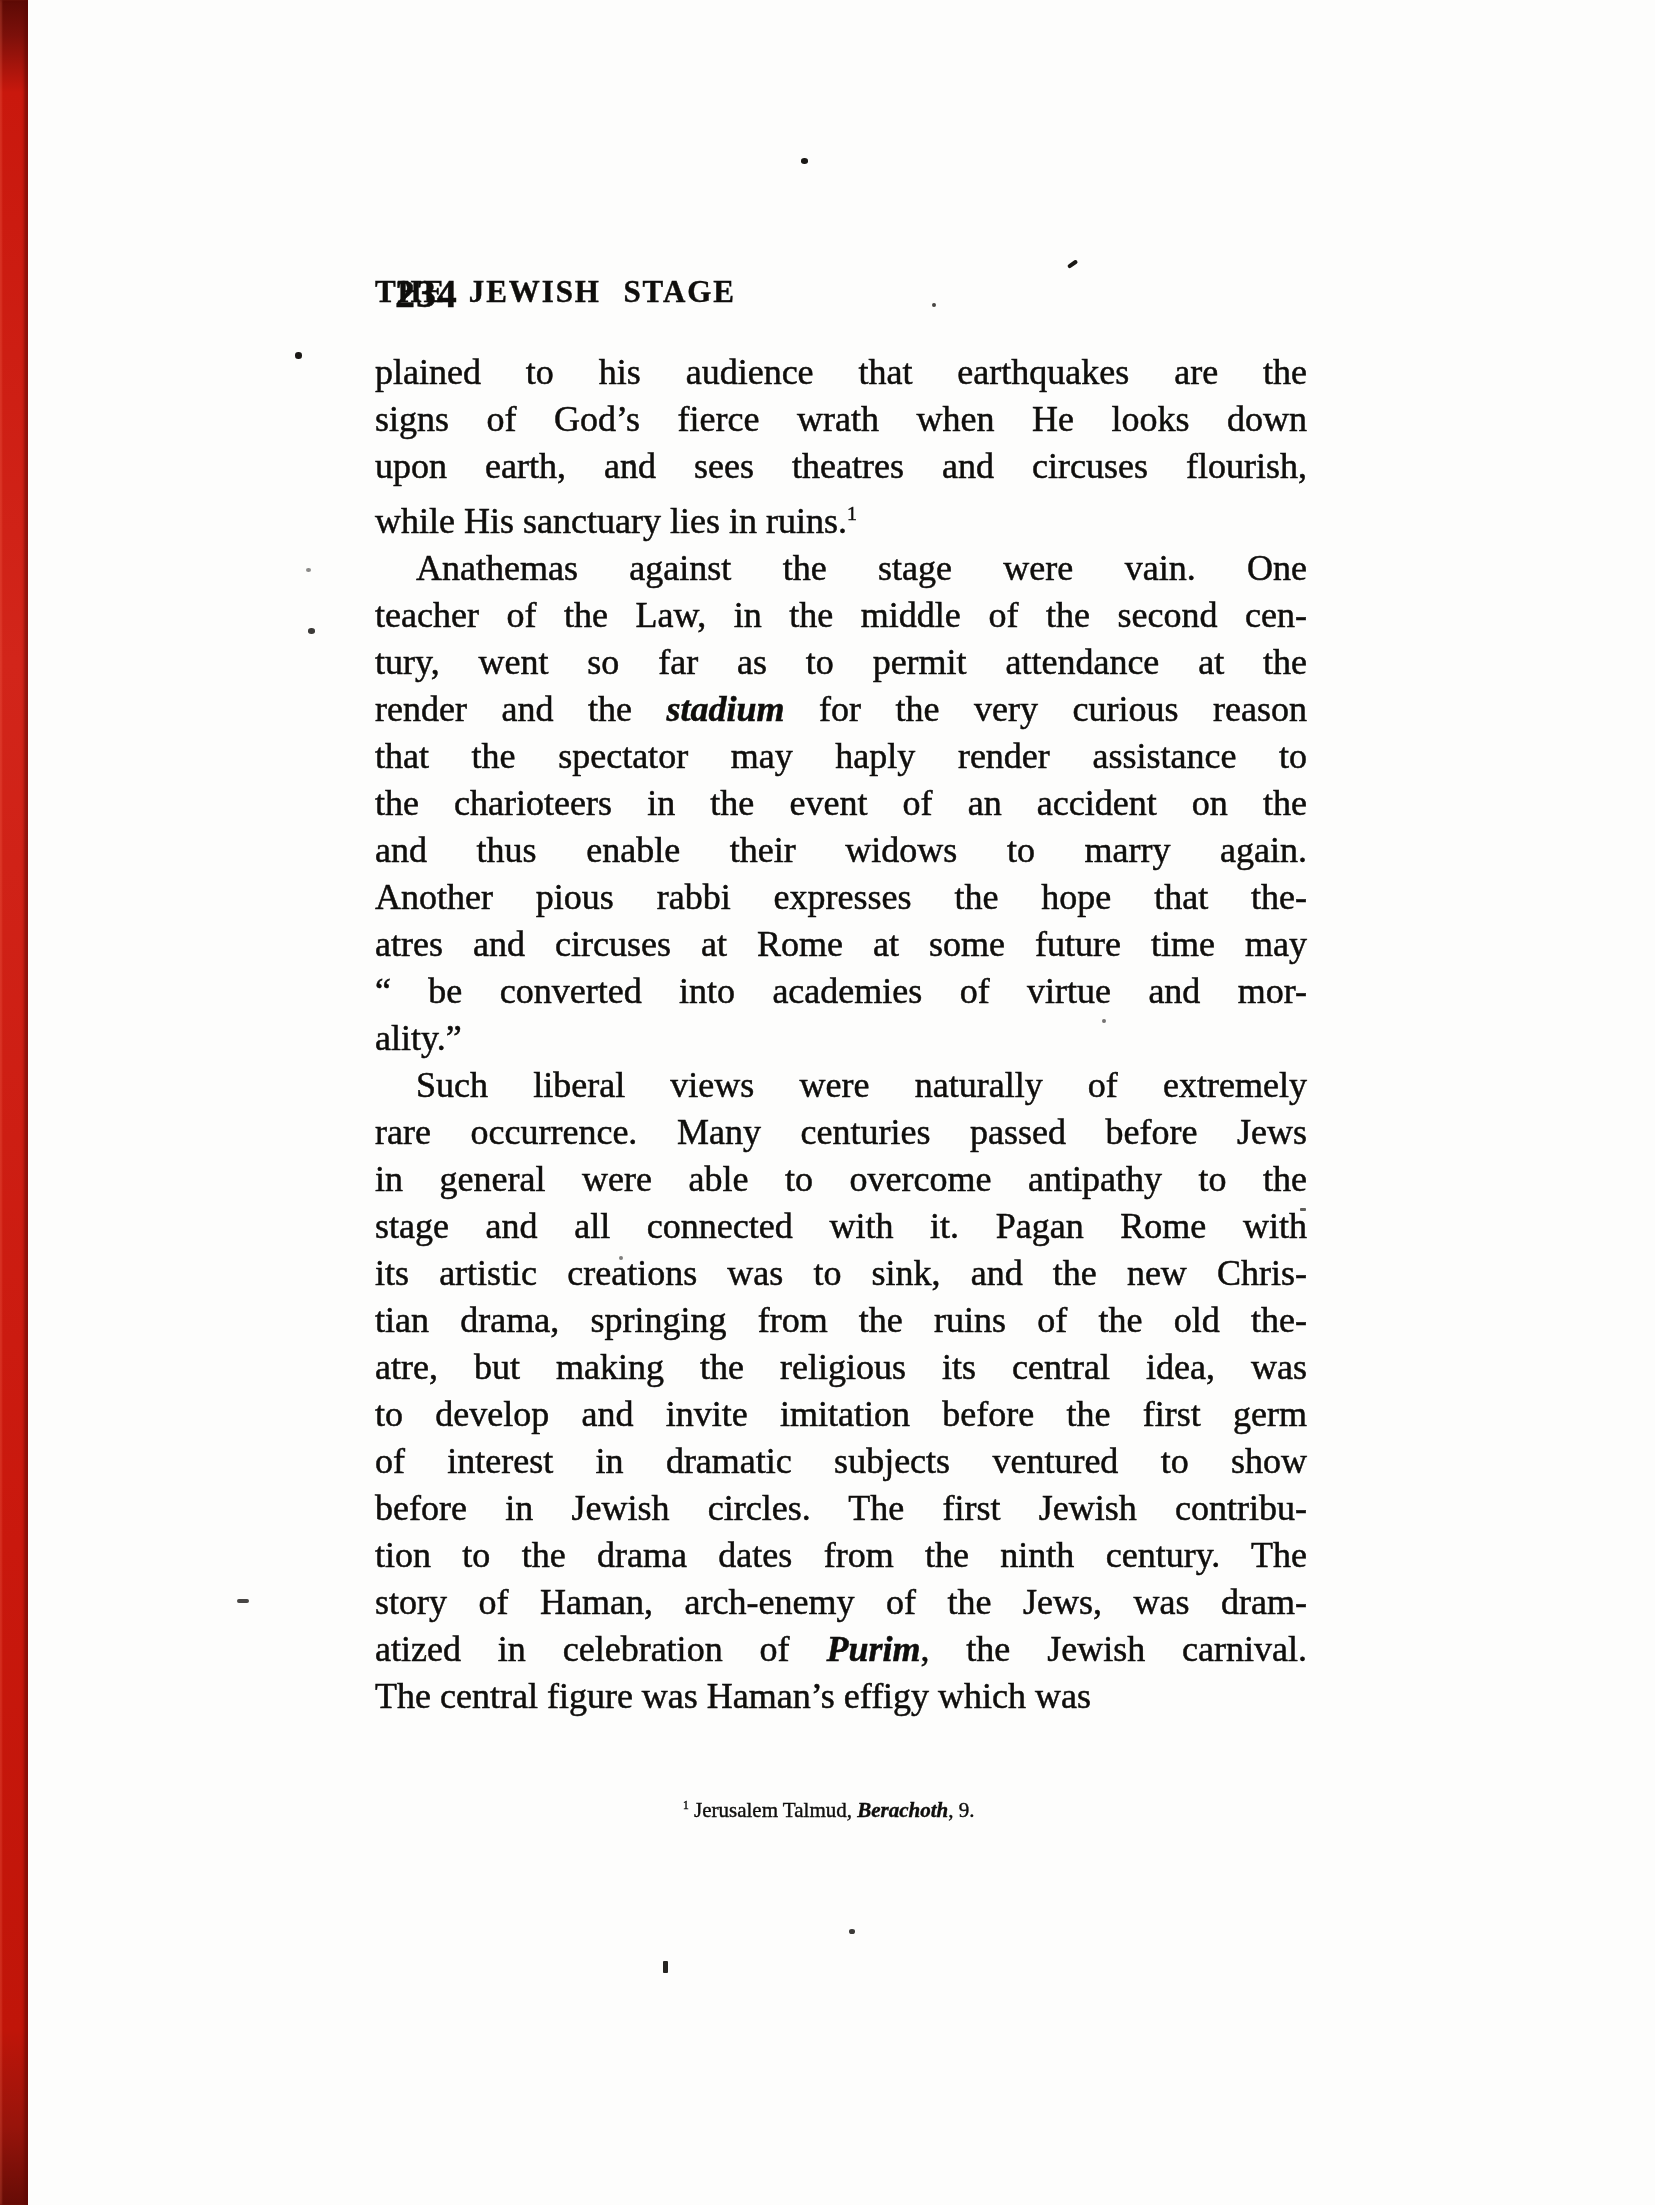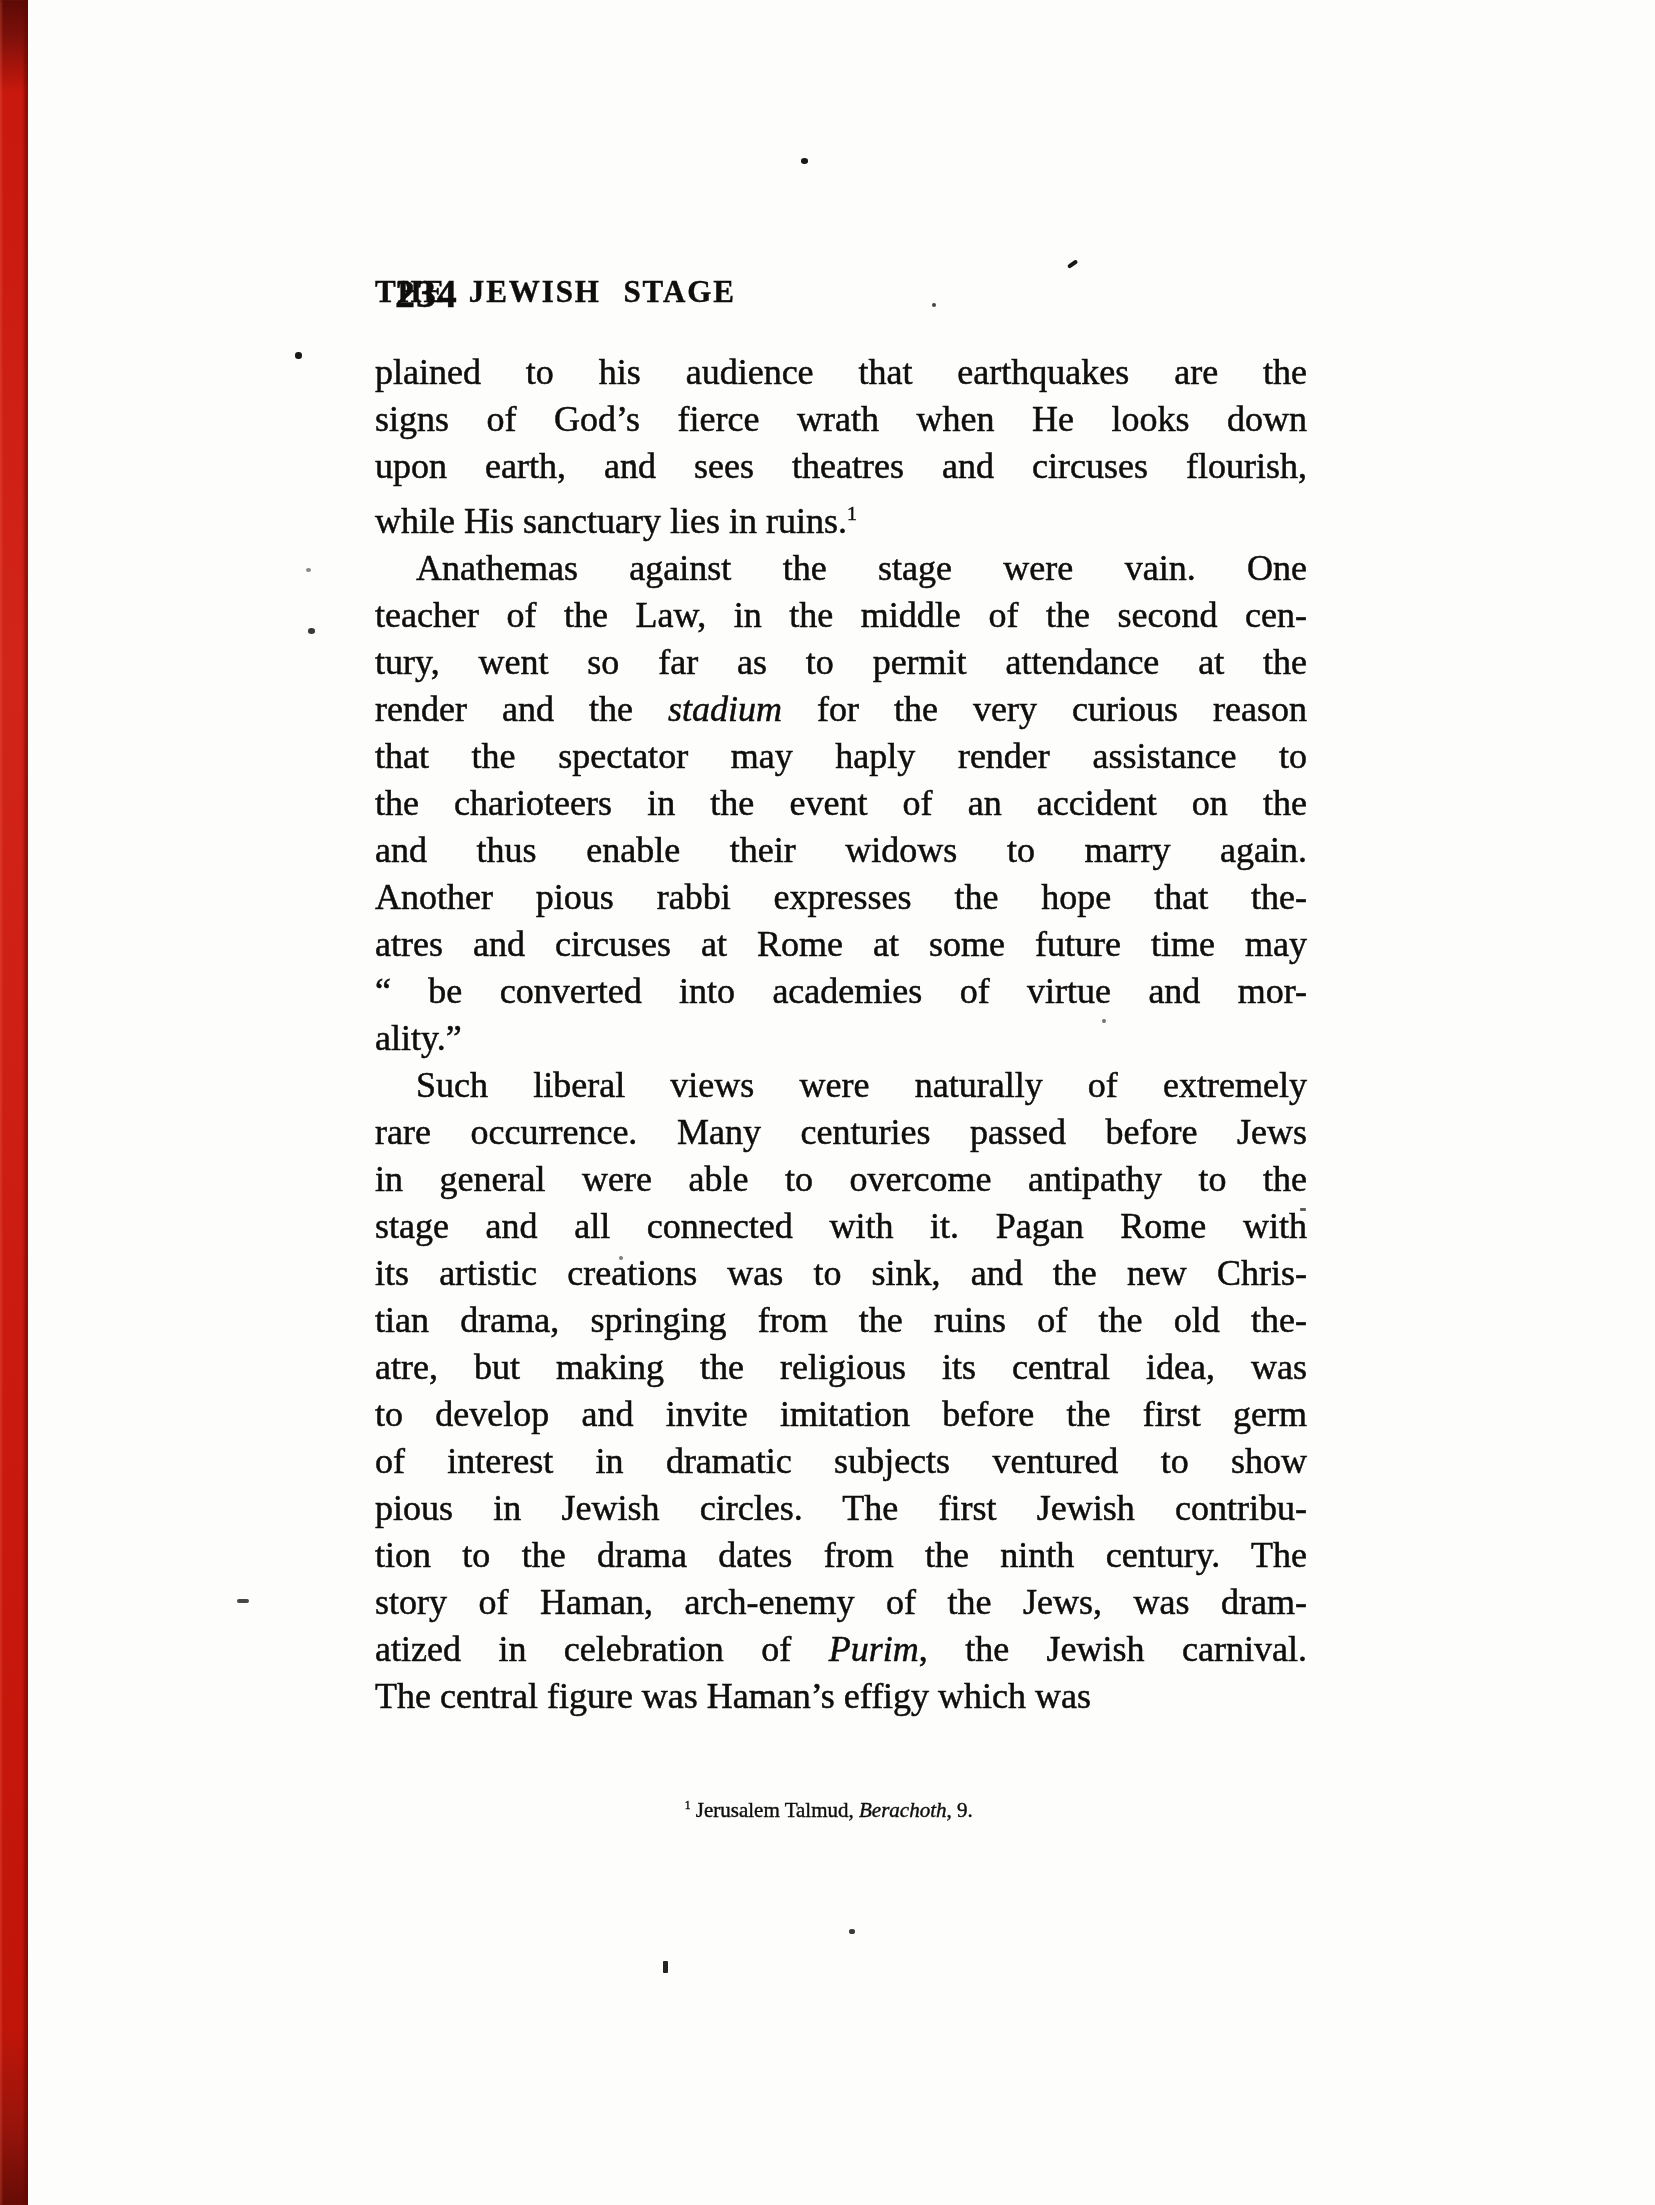--- a/index.html
+++ b/index.html
@@ -45,21 +45,21 @@
   
   .body-text {
     position: absolute; left: 375px; top: 349px; width: 932px;
     font-size: 36px; line-height: 47px;
     -webkit-text-stroke: 0.5px currentColor;
   }
   .para { margin: 0; }
   .para.indent .line:first-child { padding-left: 41px; }
   .line { text-align: justify; text-align-last: justify; }
   .line.last { text-align-last: left; }
-  .it { font-style: italic; }
+  .it { font-style: italic; font-weight: bold; }
   .sup { font-size: .55em; vertical-align: super; letter-spacing: 0; }
 
   
   .footnote {
     position: absolute; left: 375px; top: 1785px; width: 932px;
     padding-right: 24.5px; box-sizing: border-box;
     text-align: center;
     font-size: 21px; line-height: 40px;
     -webkit-text-stroke: 0.4px currentColor;
   }
@@ -102,21 +102,21 @@
     <div class="para indent">
       <div class="line"><span>Such liberal views were naturally of extremely</span></div>
       <div class="line"><span>rare occurrence.  Many centuries passed before Jews</span></div>
       <div class="line"><span>in general were able to overcome antipathy to the</span></div>
       <div class="line"><span>stage and all connected with it.  Pagan Rome with</span></div>
       <div class="line"><span>its artistic creations was to sink, and the new Chris-</span></div>
       <div class="line"><span>tian drama, springing from the ruins of the old the-</span></div>
       <div class="line"><span>atre, but making the religious its central idea, was</span></div>
       <div class="line"><span>to develop and invite imitation before the first germ</span></div>
       <div class="line"><span>of interest in dramatic subjects ventured to show</span></div>
-      <div class="line"><span>pious in Jewish circles.  The first Jewish contribu-</span></div>
+      <div class="line"><span>before in Jewish circles.  The first Jewish contribu-</span></div>
       <div class="line"><span>tion to the drama dates from the ninth century.  The</span></div>
       <div class="line"><span>story of Haman, arch-enemy of the Jews, was dram-</span></div>
       <div class="line"><span>atized in celebration of </span><span class="it">Purim</span><span>, the Jewish carnival.</span></div>
       <div class="line last"><span>The central figure was Haman’s effigy which was</span></div>
     </div>
   </div>
 
 <div class="footnote"><span class="sup">1</span><span> Jerusalem Talmud, </span><span class="it">Berachoth</span><span>, 9.</span></div>
 
 <div>

